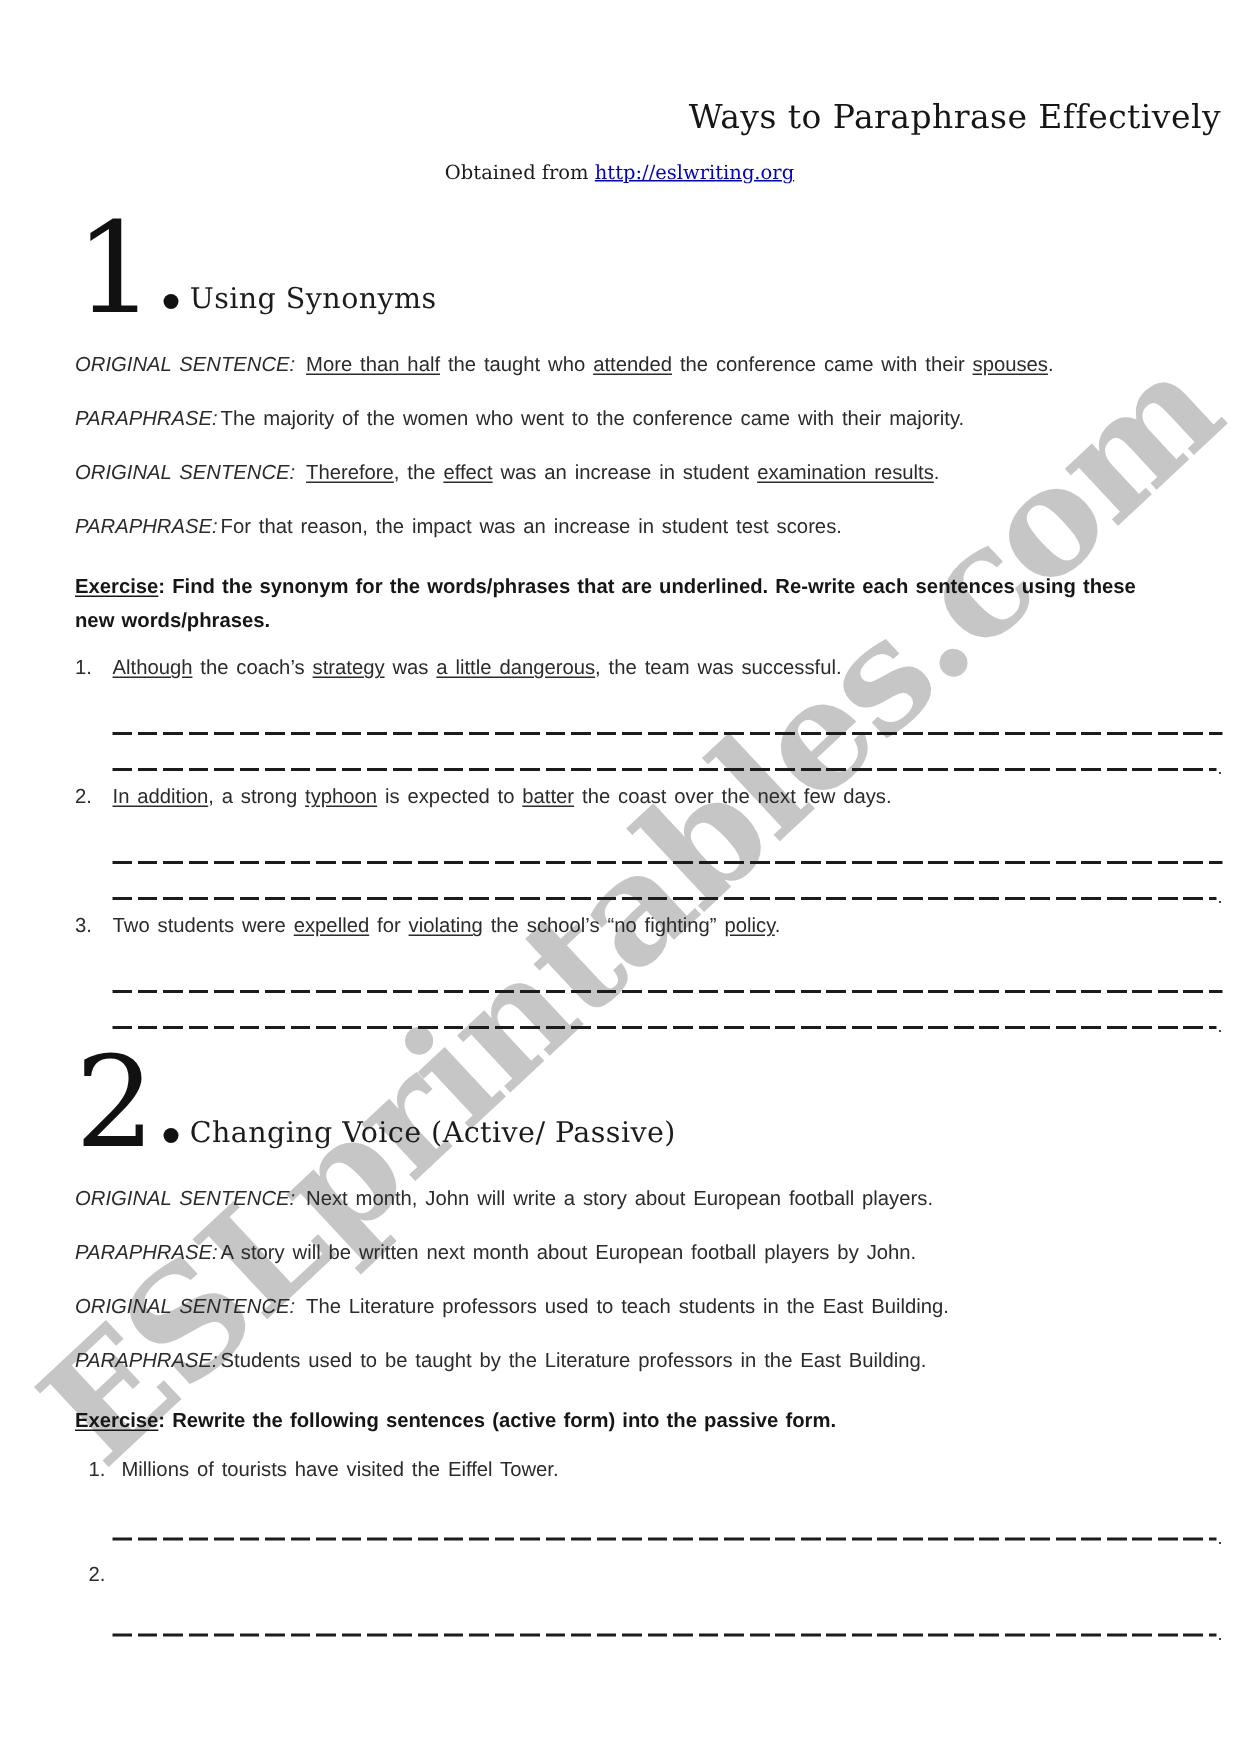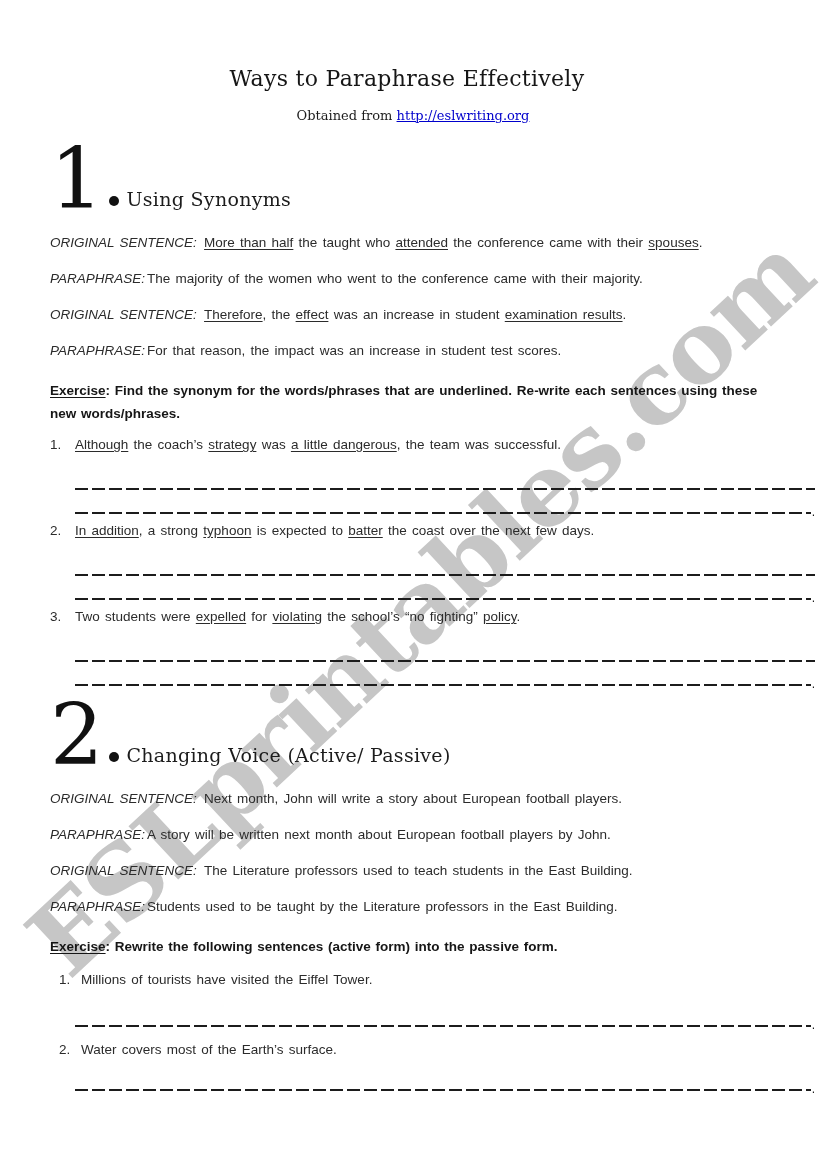--- a/index.html
+++ b/index.html
@@ -12,21 +12,21 @@
   
   .watermark { position:absolute; left:420px; top:606px; z-index:0;
                transform:translate(-50%,-50%) rotate(-43deg);
                font-family:"DejaVu Serif","Liberation Serif",serif;
                font-weight:700; font-size:100px; letter-spacing:-2px;
                color:#c6c6c6; white-space:nowrap; user-select:none; }
 
   
   .content { position:absolute; inset:0; z-index:1; padding:0 8px 0 50px; }
 
-  .doc-title { width:814px; margin-left:-50px; margin-top:66px; text-align:center;
+  .doc-title { width:814px; margin-left:-50px; margin-top:66px; text-align:right;
                font-family:"DejaVu Serif","Liberation Serif",serif;
                font-size:22px; line-height:26px; color:#161616; letter-spacing:.3px; }
   .doc-source { width:826px; margin-left:-50px; margin-top:16px; text-align:center;
                 font-family:"DejaVu Serif","Liberation Serif",serif;
                 font-size:13px; line-height:15px; color:#1c1c1c; }
   .doc-source a, .src-link { color:#0000cc; text-decoration:underline; cursor:pointer; }
 
   .sec-head { display:flex; align-items:flex-end; margin-top:18px; height:74px; }
   .sec-num { font-family:"DejaVu Serif","Liberation Serif",serif;
              font-size:84px; line-height:72px; color:#111; }
@@ -153,21 +153,20 @@
         <span class="item-num">1.</span>
         <span class="item-text"><span>Millions of tourists have visited the Eiffel Tower.</span></span>
       </div>
       <div class="answer-row row-single">
         <div class="dash"></div>
         <span class="line-dot">.</span>
       </div>
 
       <div class="item">
         <span class="item-num">2.</span>
-        <span class="item-text"><span>Water covers most of the Earth’s surface.</span></span>
       </div>
       <div class="answer-row row-single last-row">
         <div class="dash"></div>
         <span class="line-dot">.</span>
       </div>
     </div>
 
   </div>
 </div>
 

